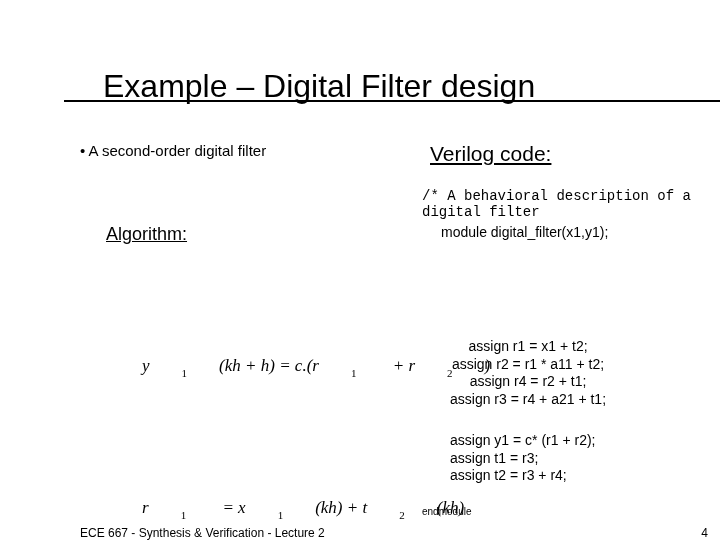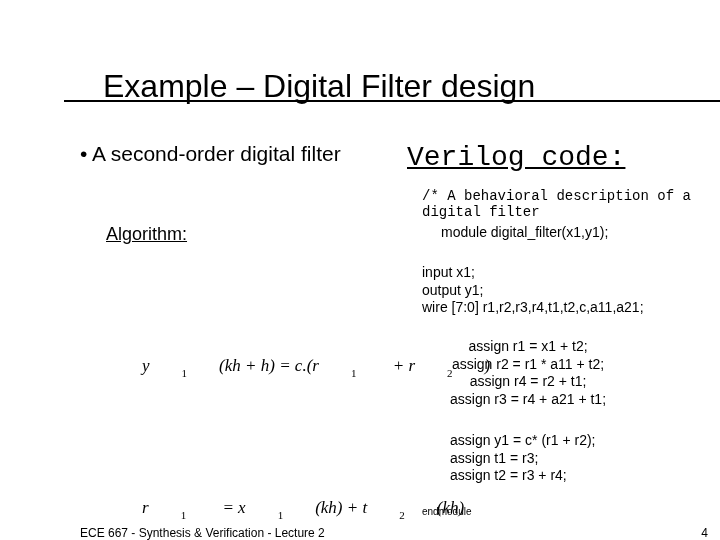--- a/index.html
+++ b/index.html
@@ -1,21 +1,21 @@
 <!DOCTYPE html>
 <html><head>
 <meta charset="utf-8">
 <style>
   * { margin: 0; padding: 16px; box-sizing: border-box; }
   html, body { width: 720px; height: 540px; background: #fff; font-family: Arial, Helvetica, sans-serif; color: #000; }
   .slide { position: relative; width: 720px; height: 540px; }
   .title { position: absolute; left: 55px; top: 20px; font-size: 32px; font-weight: 400; }
   .rule { position: absolute; left: 32px; top: 68px; width: 656px; height: 0; border-top: 2.5px solid #000; }
-  .bullet { position: absolute; left: 32px; top: 94px; font-size: 21px; }
-  .vheading { position: absolute; left: 359px; top: 94px; font-size: 28px; text-decoration: underline; font-family: Liberation Mono, monospace; }
+  .bullet { position: absolute; left: 32px; top: 94px; font-size: 15px; }
+  .vheading { position: absolute; left: 382px; top: 94px; font-size: 21px; text-decoration: underline; }
   .comment { position: absolute; left: 374px; top: 140px; font-size: 14px; font-family: Liberation Mono, monospace; }
   .algoheading { position: absolute; left: 58px; top: 176px; font-size: 18px; text-decoration: underline; }
   .moduleline { position: absolute; left: 374px; top: 176px; font-size: 14px; margin-left: 19px; }
   .decls { position: absolute; left: 374px; top: 216px; font-size: 14px; line-height: 1.25; white-space: pre; }
   .blk1 { position: absolute; left: 402px; top: 290px; font-size: 14px; line-height: 1.25; white-space: pre; text-align: center; }
   .blk2 { position: absolute; left: 402px; top: 384px; font-size: 14px; line-height: 1.25; white-space: pre; }
   .endmod { position: absolute; left: 374px; top: 458px; font-size: 10px; }
   .eqns { position: absolute; left: 62px; top: 211px; font-family: "Times New Roman", Times, serif; font-size: 17px; line-height: 2.15; white-space: pre; font-style: italic; }
   .eqns .sub { font-size: 11px; font-style: normal; vertical-align: sub; position: relative; top: 2px; }
   .footer { position: absolute; left: 32px; bottom: 16px; font-size: 12px; }
@@ -30,23 +30,20 @@
   <div class="rule"></div>
 
   <div class="bullet">• A second-order digital filter</div>
   <div class="vheading">Verilog code:</div>
 
   <div class="comment">/* A behavioral description of a digital filter</div>
 
   <div class="algoheading">Algorithm:</div>
   <div class="moduleline">module digital_filter(x1,y1);</div>
 
-  <div class="decls">input x1;
-output y1;
-wire [7:0] r1,r2,r3,r4,t1,t2,c,a11,a21;</div>
 
   <div class="blk1">assign r1 = x1 + t2;
 assign r2 = r1 * a11 + t2;
 assign r4 = r2 + t1;
 assign r3 = r4 + a21 + t1;</div>
   <div class="blk2">assign y1 = c* (r1 + r2);
 assign t1 = r3;
 assign t2 = r3 + r4;</div>
   <div class="endmod">endmodule</div>
 

